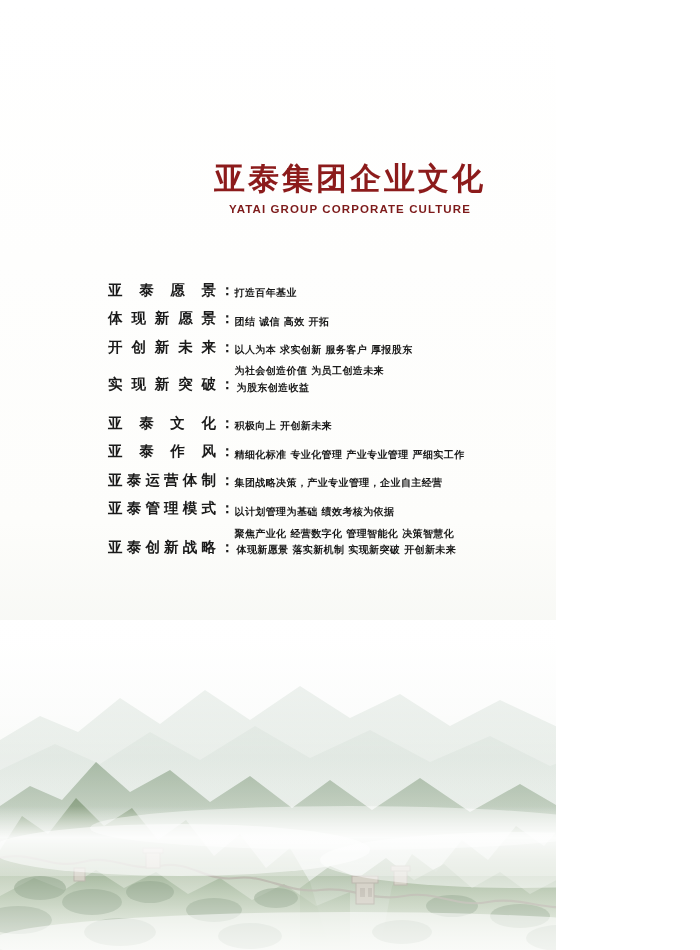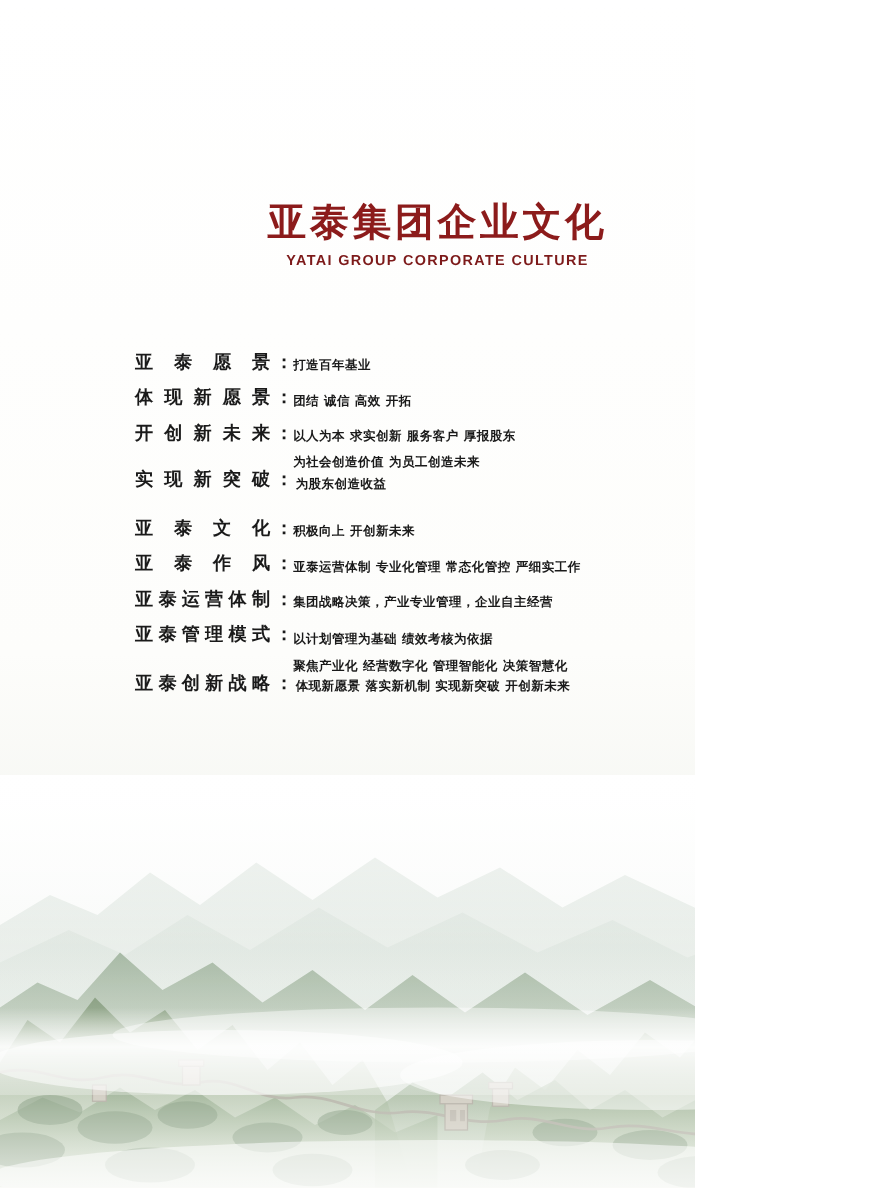--- a/index.html
+++ b/index.html
@@ -166,21 +166,21 @@
 
     <div class="row tight">
       <div class="label">亚泰文化</div>
       <div class="colon">：</div>
       <div class="value">积极向上  开创新未来</div>
     </div>
 
     <div class="row tight">
       <div class="label">亚泰作风</div>
       <div class="colon">：</div>
-      <div class="value">亚泰运营体制  专业化管理  常态化管控  严细实工作</div>
+      <div class="value">精细化标准  专业化管理  产业专业管理  严细实工作</div>
     </div>
 
     <div class="row tight">
       <div class="label">亚泰运营体制</div>
       <div class="colon">：</div>
       <div class="value">集团战略决策，产业专业管理，企业自主经营</div>
     </div>
 
     <div class="row">
       <div class="label">亚泰管理模式</div>

